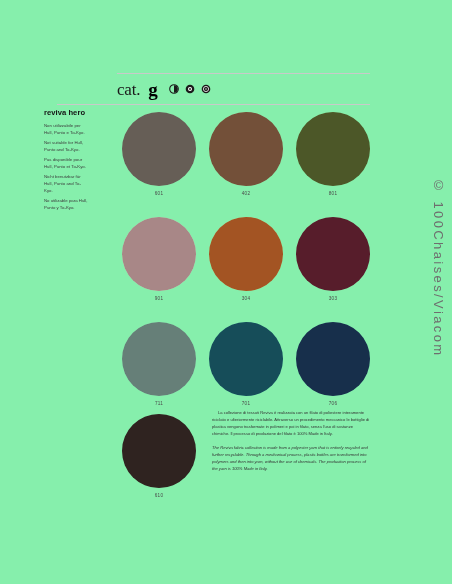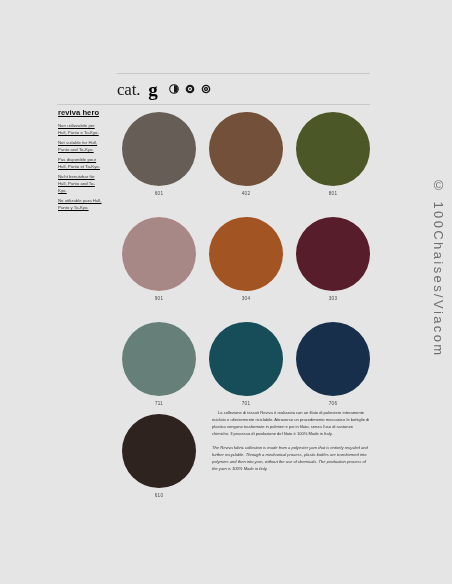--- a/index.html
+++ b/index.html
@@ -12,21 +12,21 @@
     height: 584px;
     position: relative;
     font-family: "Liberation Sans", sans-serif;
     overflow: hidden;
   }
 
   
   .page {
     position: absolute;
     inset: 0;
-    background: #e5e5e5;
+    background: #86efac;
   }
 
   
   .header-rule-top {
     position: absolute;
     left: 117px;
     top: 73px;
     width: 253px;
     height: 1px;
     background: #c9c9c9;
@@ -71,24 +71,23 @@
     left: 57px;
     top: 104px;
     width: 313px;
     height: 1px;
     background: #c9c9c9;
   }
 
   
   .left-col {
     position: absolute;
-    left: 58px;
+    left: 44px;
     top: 108px;
     width: 44px;
-    text-decoration: underline;
   }
   .fabric-title {
     font-size: 7.6px;
     font-weight: bold;
     color: #141414;
     letter-spacing: 0.05px;
     margin-bottom: 6px;
     white-space: nowrap;
   }
   .note-block {

